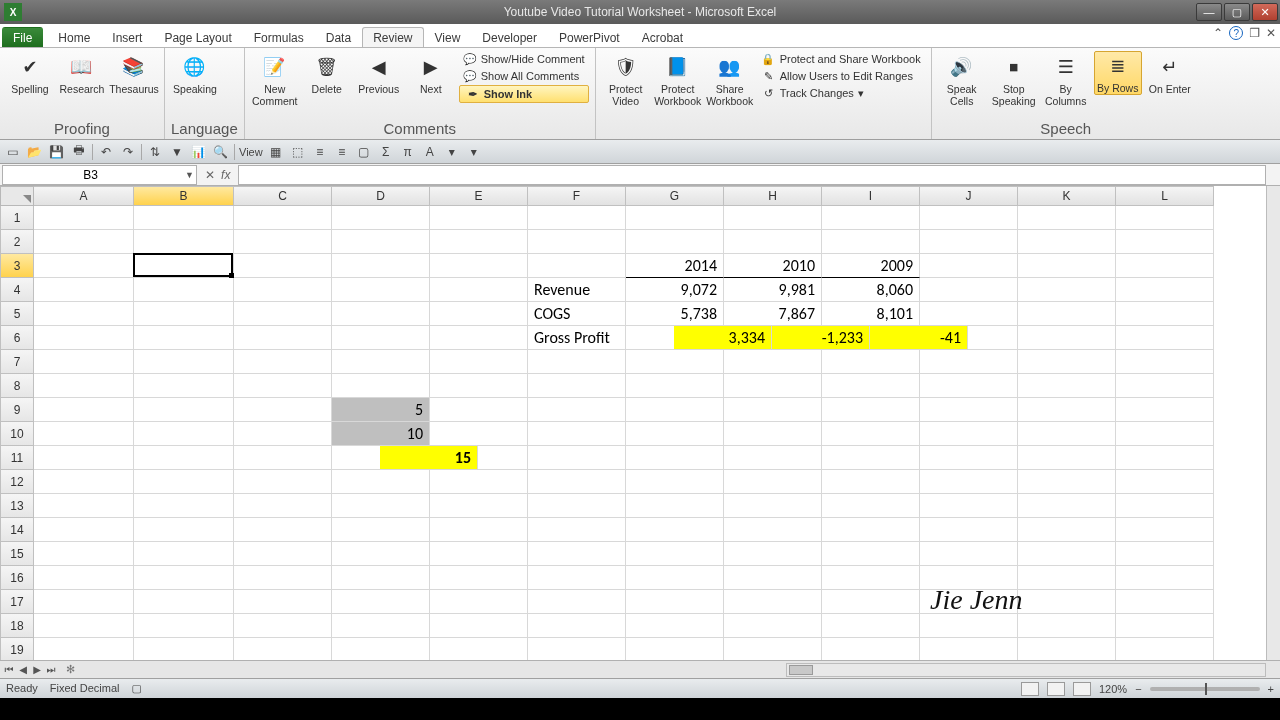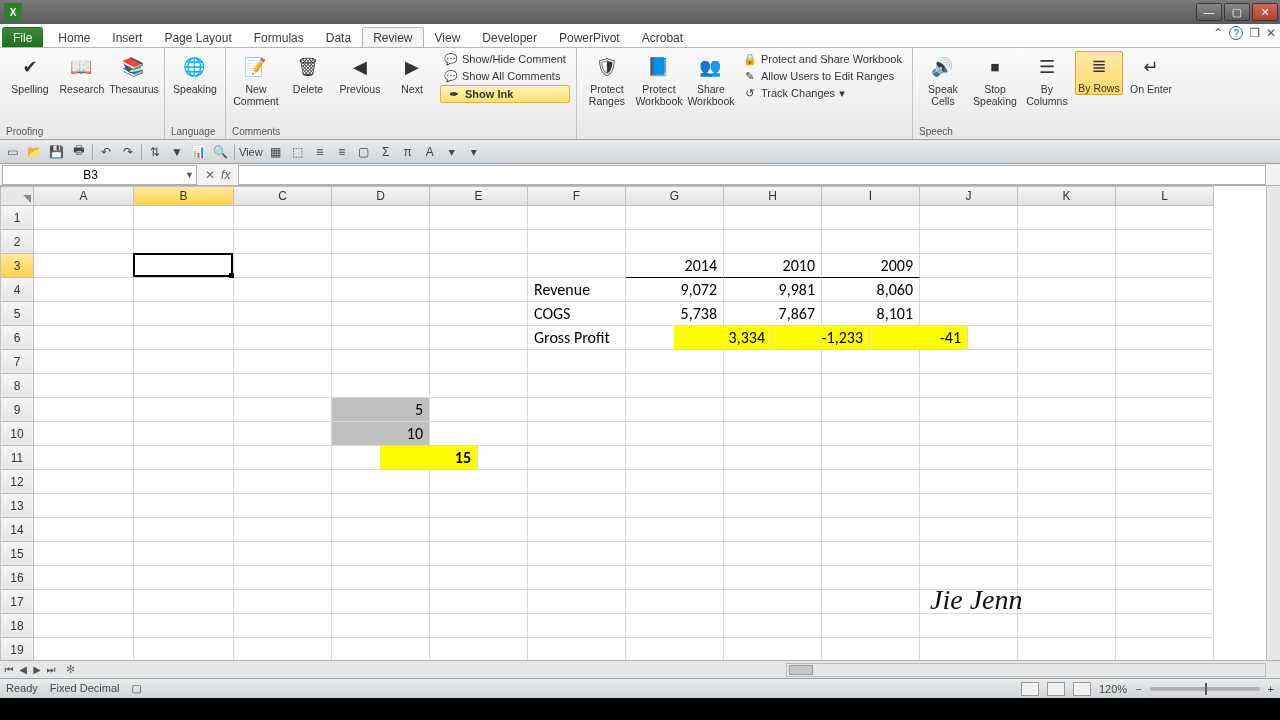--- a/index.html
+++ b/index.html
@@ -18,21 +18,21 @@
 .ribbon-tabs .tab { padding:3px 10px 2px; font-size:12px; color:#3b3b3b; cursor:default; border:1px solid transparent; border-bottom:none;}
 .ribbon-tabs .tab.file { background: linear-gradient(#3a8a3a,#1e6e1e); color:#fff; border-radius:3px 3px 0 0; margin-right:4px;}
 .ribbon-tabs .tab.active { background:#f5f5f5; border-color:#b6b6b6; border-radius:3px 3px 0 0;}
 .ribbon-tabs .right-icons { position:absolute; right:4px; top:2px; display:flex; gap:6px; align-items:center;}
 .ribbon-tabs .right-icons span { font-size:12px; color:#555;}
 
 
 .ribbon { height:92px; background: linear-gradient(#fbfbfb,#e8e8e8); border-bottom:1px solid #9e9e9e; display:flex; }
 .group { border-right:1px solid #c3c3c3; padding:3px 6px 1px; display:flex; flex-direction:column; justify-content:space-between;}
 .group-body { display:flex; gap:4px; align-items:flex-start;}
-.group-label { font-size:10px; color:#555; padding:1px 0;}
+.group-label { text-align:center; font-size:15px; color:#555; padding:1px 0;}
 .big-btn { display:flex; flex-direction:column; align-items:center; justify-content:flex-start; width:48px; padding:2px 0; font-size:10.5px; color:#333; text-align:center; gap:2px;}
 .big-btn .icon { width:28px; height:28px; display:flex;align-items:center;justify-content:center;font-size:18px;}
 .stack { display:flex; flex-direction:column; gap:1px; }
 .small-btn { display:flex; align-items:center; gap:4px; padding:1px 4px; font-size:11px; color:#333; white-space:nowrap;}
 .small-btn .sicon { width:14px; height:14px; display:flex;align-items:center;justify-content:center;font-size:11px;}
 .small-btn.boxed { border:1px solid #e0b040; background: linear-gradient(#fff5c0,#ffe070); border-radius:2px; padding:1px 6px; font-weight:600;}
 .ribb-highlight { background: linear-gradient(#ffe9a8,#ffd866); border:1px solid #d6a531; border-radius:2px; padding:0;}
 .big-btn.ribb-highlight { width:48px; }
 
 
@@ -85,20 +85,21 @@
 .statusbar .right { display:flex; align-items:center; gap:8px;}
 .zoom-slider { width:110px; height:4px; background:#b0b0b0; position:relative; border-radius:2px;}
 .zoom-slider::before{content:"";position:absolute;left:50%;top:-4px;width:2px;height:12px;background:#555;}
 .viewbtn { width:18px;height:14px;border:1px solid #9a9a9a;background:#f2f2f2;}
 </style>
 </head>
 <body>
 
 <div class="titlebar">
   <div class="excel-icon">X</div>
+  <div class="title">Youtube Video Tutorial Worksheet - Microsoft Excel</div>
   <div class="win-controls">
     <div class="win-btn">—</div>
     <div class="win-btn">▢</div>
     <div class="win-btn close">✕</div>
   </div>
 </div>
 
 <div class="ribbon-tabs">
   <div class="tab file">File</div>
   <div class="tab">Home</div>
@@ -178,21 +179,21 @@
             <span>Show Ink</span>
           </div>
       </div>
     </div>
     <div class="group-label">Comments</div>
   </div>
   <div class="group">
     <div class="group-body">
       <div class="big-btn">
           <div class="icon">🛡</div>
-          <span>Protect Ranges</span>
+          <span>Protect Video</span>
         </div>
       <div class="big-btn">
           <div class="icon">📘</div>
           <span>Protect Workbook</span>
         </div>
       <div class="big-btn">
           <div class="icon">👥</div>
           <span>Share Workbook</span>
         </div>
       <div class="stack">

